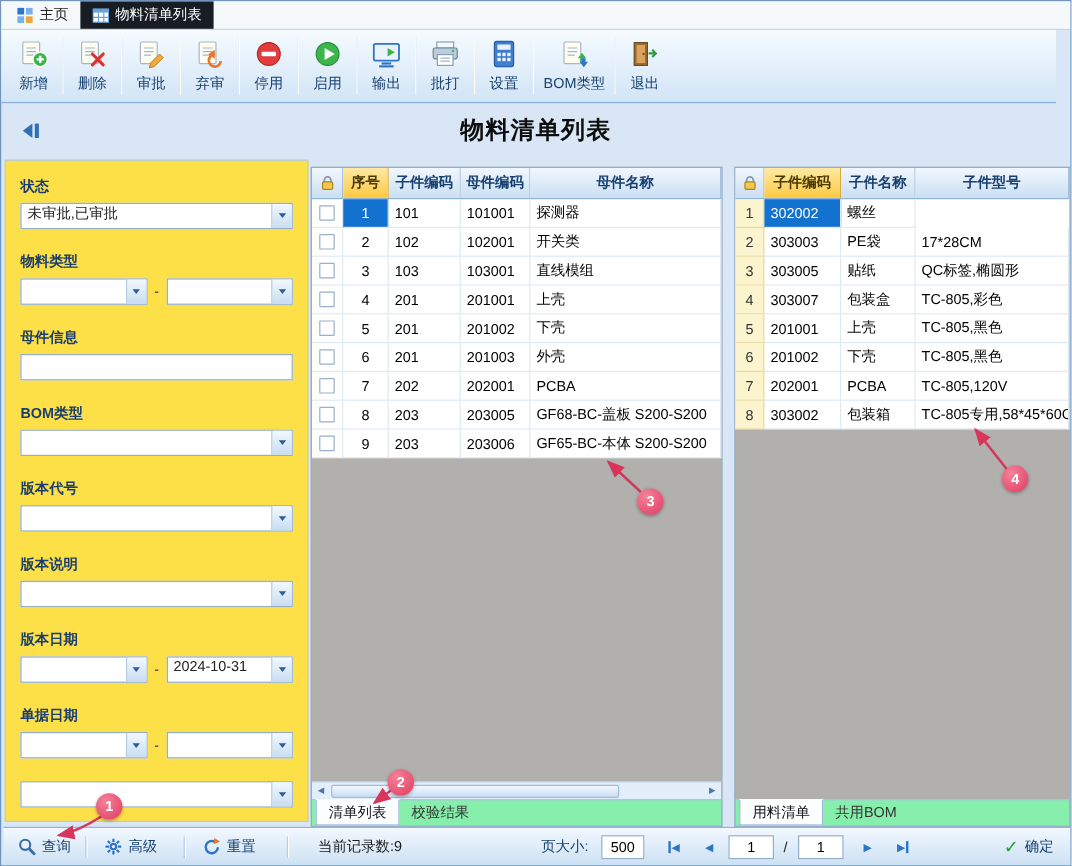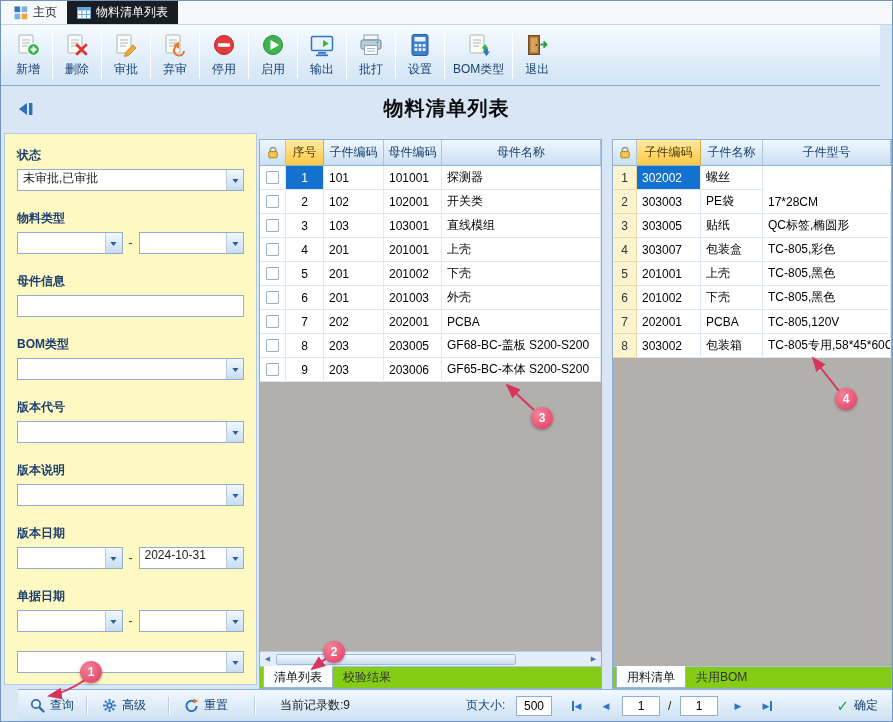--- a/index.html
+++ b/index.html
@@ -20,60 +20,60 @@
   .tsep{width:1px;height:48px;background:#bcd2e8;border-right:1px solid #fff;margin:0 1px}
 
   
   .titlerow{position:absolute;top:85px;left:0;right:0;height:45px;display:flex;align-items:center;justify-content:center}
   .collapse{position:absolute;left:16px;top:50%;transform:translateY(-50%)}
   .ptitle{font-size:20px;font-weight:bold;color:#0d0d0d;letter-spacing:1px}
 
   .main{position:absolute;top:130px;left:0;right:0;height:560px}
 
   
-  .fpanel{position:absolute;left:3px;top:2px;width:253px;height:552px;background:#fef9c3;border:1px solid #b6cbe3;padding:13px 12px 8px;overflow:hidden}
+  .fpanel{position:absolute;left:3px;top:2px;width:253px;height:552px;background:#fde047;border:1px solid #b6cbe3;padding:13px 12px 8px;overflow:hidden}
   .ffield{margin-bottom:19px}
   .flabel{display:block;font-weight:bold;color:#1c3e6e;margin-bottom:5px}
   .flabel.red{color:#d42a2a}
   .combo{height:22px;border:1px solid #92aecb;background:#fff;display:flex;align-items:flex-start}
   .cval{flex:1;padding:0 5px;color:#222;overflow:hidden;white-space:nowrap}
   .cbtn{width:17px;height:20px;background:linear-gradient(#f2f8fe,#c8ddf2);border-left:1px solid #b6cbe3;display:flex;align-items:center;justify-content:center;flex:none}
   .carr{font-style:normal;font-size:7px;color:#2a5d9e;transform:scaleX(1.5)}
   .frow{display:flex;align-items:center;gap:6px}
   .half{flex:1;min-width:0}
   .dash{color:#333;flex:none}
   .tinput{width:100%;height:22px;border:1px solid #92aecb;padding:0 5px;font-family:inherit;font-size:12px}
 
   
   .panel{position:absolute;display:flex;flex-direction:column;background:#b2b0ad;border:1px solid #8fb0d0}
   .panel.mid{left:258px;top:8px;width:343px;height:550px}
   .panel.rightp{left:611px;top:8px;width:280px;height:550px}
   .grid{background:#fff;flex:none}
   .grow{display:flex;height:24px;background:#fff}
   .grow.ghead{height:26px;background:none}
   .gc{display:flex;align-items:center;padding:0 5px;overflow:hidden;white-space:nowrap;border-right:1px solid #dfe9f4;border-bottom:1px solid #dfe9f4;color:#000}
-  .head{background:linear-gradient(#f0f7fe,#cbdff2);border-right:1px solid #a9c3de;border-bottom:1px solid #8fb3da;color:#17406f;font-weight:normal;justify-content:center;padding:1px 2px}
+  .head{background:linear-gradient(#f0f7fe,#cbdff2);border-right:1px solid #a9c3de;border-bottom:1px solid #8fb3da;color:#17406f;font-weight:bold;justify-content:center;padding:1px 2px}
   .head.yellow{background:linear-gradient(#ffeaa2,#fdc944);color:#4a3a00;border-right:1px solid #d9a93f}
   .ctr{justify-content:center;padding:0}
   .selcell{background:#1372d0;color:#fff}
   .rnum{background:#fcf3cf;border-bottom:1px solid #ead9a2;border-right:1px solid #ead9a2;color:#333;justify-content:center;padding:0}
   .pg .c0{width:26px;flex:none}.pg .c1{width:38px;flex:none}.pg .c2{width:60px;flex:none}.pg .c3{width:58px;flex:none}.pg .c4{flex:1;min-width:0}
   .cg .d0{width:24px;flex:none}.cg .d1{width:64px;flex:none}.cg .d2{width:62px;flex:none}.cg .d3{flex:1;min-width:0}
   .cb{width:13px;height:13px;border:1px solid #9ab0c8;background:#fff;border-radius:1px}
   .grayfill{flex:1;background:#b2b0ad}
   .hscroll{height:15px;background:#e3eefa;border-top:1px solid #b6cbe3;display:flex;align-items:center;flex:none}
   .harrow{width:15px;height:15px;display:flex;align-items:center;justify-content:center;font-size:7px;color:#4a76a8;font-style:normal}
   .harrow.r{margin-left:auto}
   .hthumb{width:240px;height:11px;margin-left:1px;background:linear-gradient(#f4f9ff,#c8ddf2);border:1px solid #9fbcdc;border-radius:2px}
-  .ptabs{height:22px;background:#84cc16;border-top:1px solid #a9c4e0;display:flex;align-items:stretch;padding-left:3px;flex:none}
+  .ptabs{height:22px;background:#86efac;border-top:1px solid #a9c4e0;display:flex;align-items:stretch;padding-left:3px;flex:none}
   .ptab{display:flex;align-items:center;padding:0 10px;color:#333}
   .ptab.active{background:#fbfdff;border:1px solid #9ab6d8;border-top-color:#fbfdff;margin-top:-1px;color:#111}
 
   
-  .statusbar{position:absolute;left:17px;right:0;bottom:0;height:32px;background:linear-gradient(#f2f8fe,#cde1f4);border-top:1px solid #8fb3da}
+  .statusbar{position:absolute;left:2px;right:0;bottom:0;height:32px;background:linear-gradient(#f2f8fe,#cde1f4);border-top:1px solid #8fb3da}
   .sb-item{position:absolute;top:0;height:100%;display:flex;align-items:center;gap:5px;color:#17406f;white-space:nowrap}
   .sbsep{position:absolute;top:7px;width:1px;height:18px;background:#b6cde6;box-shadow:1px 0 0 #fff}
   .sbtext{color:#1b1b1b}
   .sbinput{position:absolute;top:6px;height:20px;border:1px solid #92aecb;background:#fff;text-align:center;font-family:inherit;font-size:12px}
   .navbtn{position:absolute;top:6px;width:24px;height:20px;display:flex;align-items:center;justify-content:center;color:#2e74c8}
   .navtri{font-style:normal;font-size:9px;color:#2e74c8}
   .navbar{font-style:normal;width:2px;height:10px;background:#2e74c8;margin:0 1px}
   .okcheck{font-style:normal;color:#21a038;font-weight:bold;font-size:15px}
 
   

